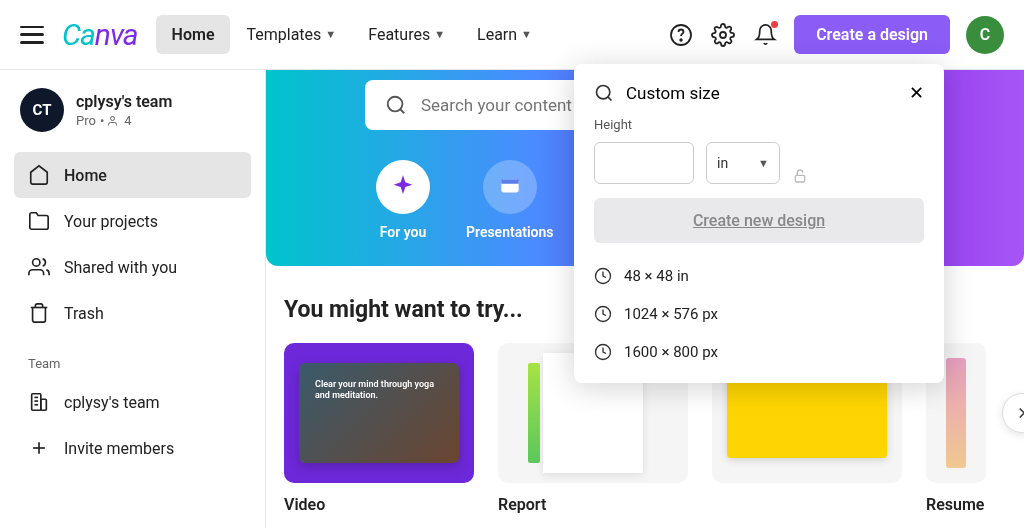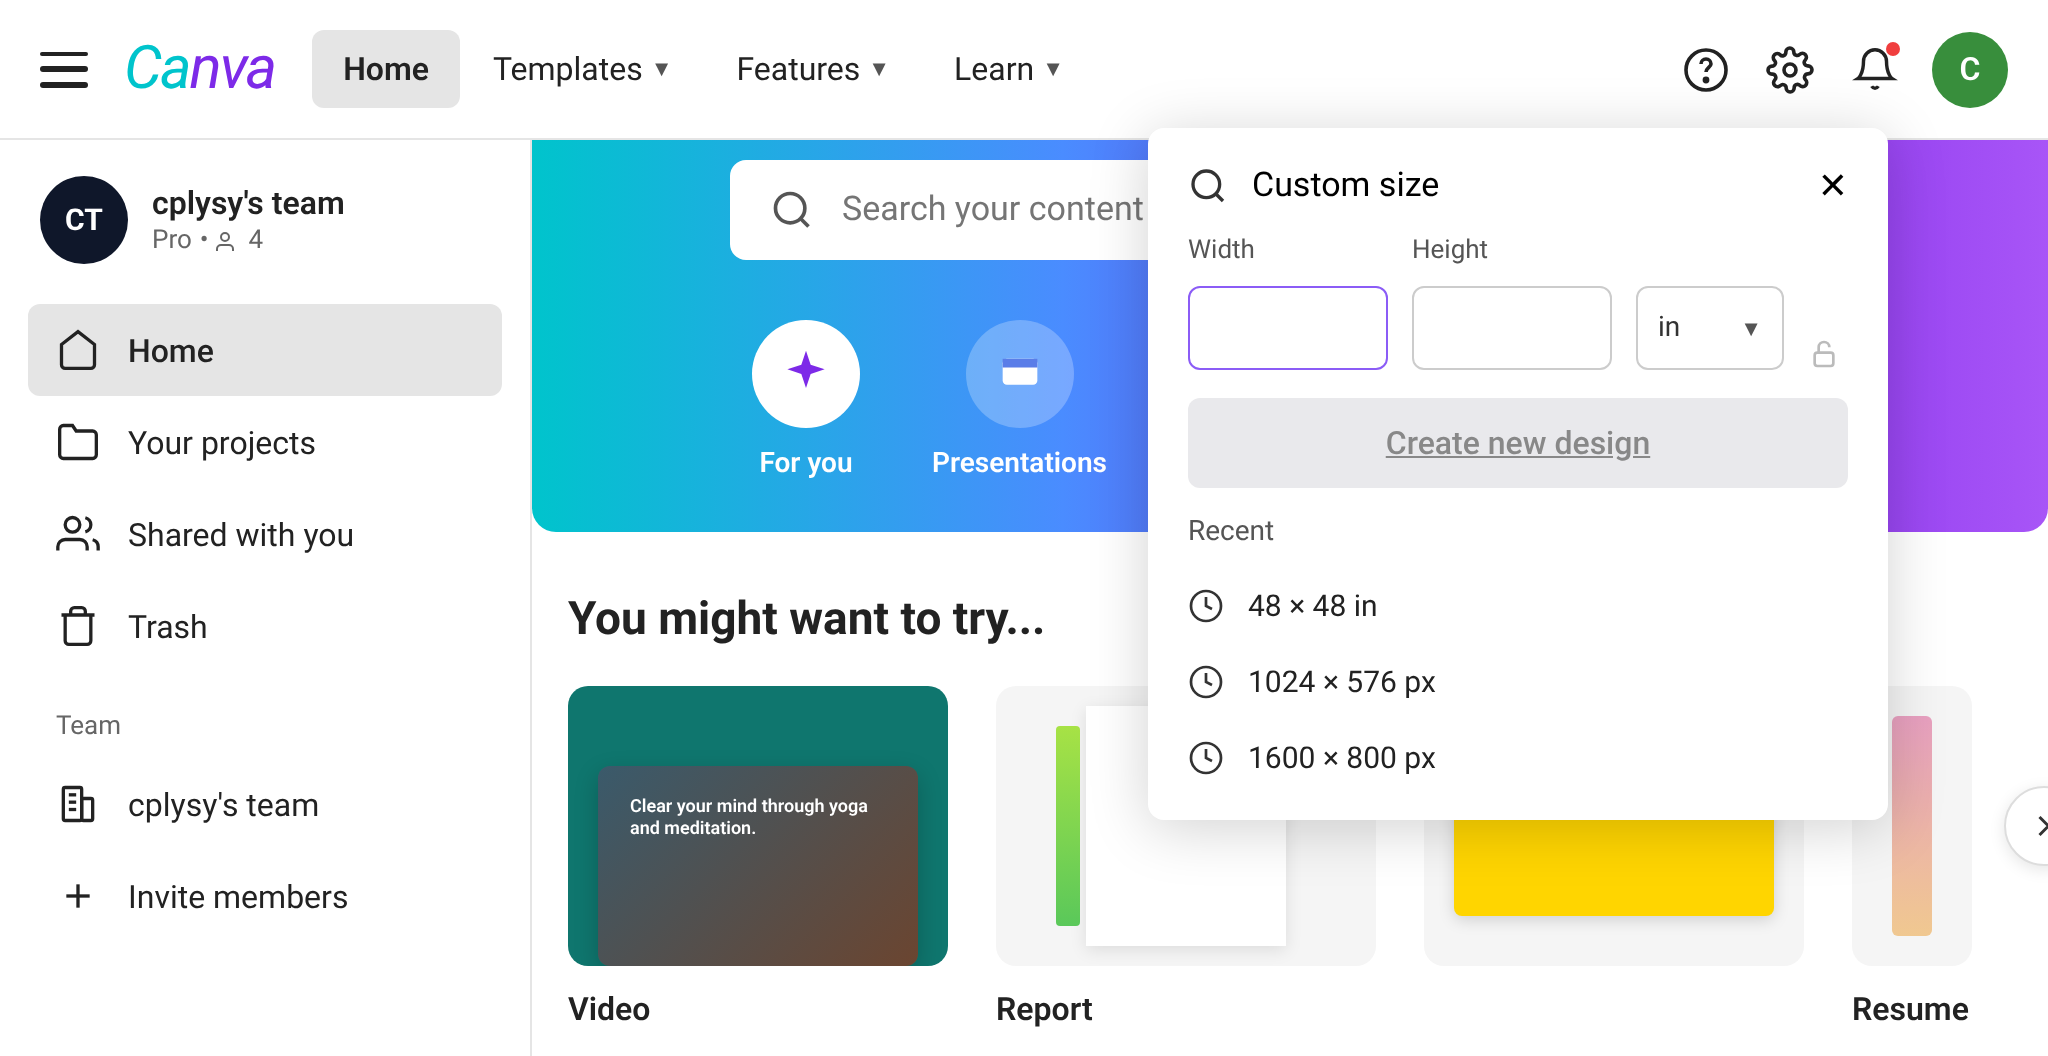--- a/index.html
+++ b/index.html
@@ -51,21 +51,21 @@
     .cat-item.active .cat-circle { background: #fff; }
 
     .section-title { font-size: 23px; font-weight: 700; color: #222; padding-left: 18px; margin-bottom: 20px; }
     .cards { display: flex; gap: 24px; padding: 0 18px; position: relative; }
     .card { display: flex; flex-direction: column; gap: 12px; cursor: pointer; }
     .thumb { width: 190px; height: 140px; border-radius: 10px; background: #f0f0f0; display: flex; align-items: center; justify-content: center; overflow: hidden; position: relative; }
     .card-label { font-size: 16px; font-weight: 600; color: #222; }
     .nav-arrow { position: absolute; right: -18px; top: 50px; width: 40px; height: 40px; border-radius: 50%; background: #fff; border: 1px solid #ddd; box-shadow: 0 2px 8px rgba(0,0,0,0.1); display: flex; align-items: center; justify-content: center; cursor: pointer; z-index: 5; }
 
     
-    .thumb1 { background: #0f766e; align-items: flex-end; }
+    .thumb1 { background: #6d28d9; }
     .thumb1-inner { width: 160px; height: 100px; background: linear-gradient(135deg,#3a5a6b,#6b4530); border-radius: 6px; box-shadow: 0 4px 12px rgba(0,0,0,0.2); padding: 16px; color: #fff; font-size: 9px; font-weight: 600; line-height: 1.2; }
     .thumb2 { background: #f5f5f5; }
     .thumb2-inner { width: 100px; height: 120px; background: #fff; box-shadow: 0 2px 8px rgba(0,0,0,0.1); position: relative; }
     .thumb2-spine { position: absolute; left: -15px; top: 10px; width: 12px; height: 100px; background: linear-gradient(180deg,#a7e245,#5ac85a); border-radius: 2px; }
     .thumb2-text { position: absolute; top: 15px; right: 8px; font-size: 7px; font-weight: 800; color: #333; text-align: right; line-height: 1.1; }
     .thumb3 { background: #f5f5f5; }
     .thumb3-inner { width: 160px; height: 90px; background: #ffd500; border-radius: 4px; box-shadow: 0 2px 8px rgba(0,0,0,0.15); }
     .thumb4 { background: #f5f5f5; }
     .thumb4-inner { width: 20px; height: 110px; background: linear-gradient(180deg,#e8a0c0,#f0c890); border-radius: 3px; }
 
@@ -127,20 +127,21 @@
           <path d="M19.4 15a1.65 1.65 0 00.33 1.82l.06.06a2 2 0 11-2.83 2.83l-.06-.06a1.65 1.65 0 00-1.82-.33 1.65 1.65 0 00-1 1.51V21a2 2 0 11-4 0v-.09a1.65 1.65 0 00-1-1.51 1.65 1.65 0 00-1.82.33l-.06.06a2 2 0 11-2.83-2.83l.06-.06a1.65 1.65 0 00.33-1.82 1.65 1.65 0 00-1.51-1H3a2 2 0 110-4h.09a1.65 1.65 0 001.51-1 1.65 1.65 0 00-.33-1.82l-.06-.06a2 2 0 112.83-2.83l.06.06a1.65 1.65 0 001.82.33h0a1.65 1.65 0 001-1.51V3a2 2 0 114 0v.09a1.65 1.65 0 001 1.51 1.65 1.65 0 001.82-.33l.06-.06a2 2 0 112.83 2.83l-.06.06a1.65 1.65 0 00-.33 1.82v0a1.65 1.65 0 001.51 1H21a2 2 0 110 4h-.09a1.65 1.65 0 00-1.51 1z"></path>
         </svg>
       </div>
     <div class="icon-btn">
         <svg width="23" height="23" viewBox="0 0 24 24" fill="none" stroke="currentColor" stroke-width="1.8">
           <path d="M18 8A6 6 0 006 8c0 7-3 9-3 9h18s-3-2-3-9"></path>
           <path d="M13.73 21a2 2 0 01-3.46 0"></path>
         </svg>
         <div class="bell-dot"></div>
       </div>
+    <button class="cta">Create a design</button>
     <div class="avatar">C</div>
   </div>
 </div>
 
 <div class="body-row">
 
   <div class="sidebar">
     <div class="team-head">
       <div class="team-badge">CT</div>
       <div class="team-info">
@@ -293,41 +294,36 @@
 <div class="popover">
   <div class="pop-head">
     <svg width="20" height="20" viewBox="0 0 24 24" fill="none" stroke="#333" stroke-width="2">
         <circle cx="11" cy="11" r="8"></circle>
         <line x1="21" y1="21" x2="16.65" y2="16.65"></line>
       </svg>
     <input type="text" value="Custom size" style="">
     <div class="close-x">✕</div>
   </div>
   <div class="dim-row">
-    <div class="dim-col width">
-      <label>Width</label>
-      <input type="text" style="">
-    </div>
     <div class="dim-col">
       <label>Height</label>
       <input type="text" style="">
     </div>
     <div class="unit-sel">
       <span>in</span>
       <span class="chev">▼</span>
     </div>
     <div class="lock">
         <svg width="16" height="16" viewBox="0 0 24 24" fill="none" stroke="#bbb" stroke-width="2">
           <rect x="5" y="11" width="14" height="10" rx="2"></rect>
           <path d="M8 11V7a4 4 0 018 0"></path>
         </svg>
       </div>
   </div>
   <button class="create-btn">Create new design</button>
-  <div class="recent-lbl">Recent</div>
   <div class="recent-item">
     <svg width="18" height="18" viewBox="0 0 24 24" fill="none" stroke="#333" stroke-width="1.8">
         <circle cx="12" cy="12" r="10"></circle>
         <polyline points="12 6 12 12 16 14"></polyline>
       </svg>
     <span>48 × 48 in</span>
   </div>
   <div class="recent-item">
     <svg width="18" height="18" viewBox="0 0 24 24" fill="none" stroke="#333" stroke-width="1.8">
         <circle cx="12" cy="12" r="10"></circle>

